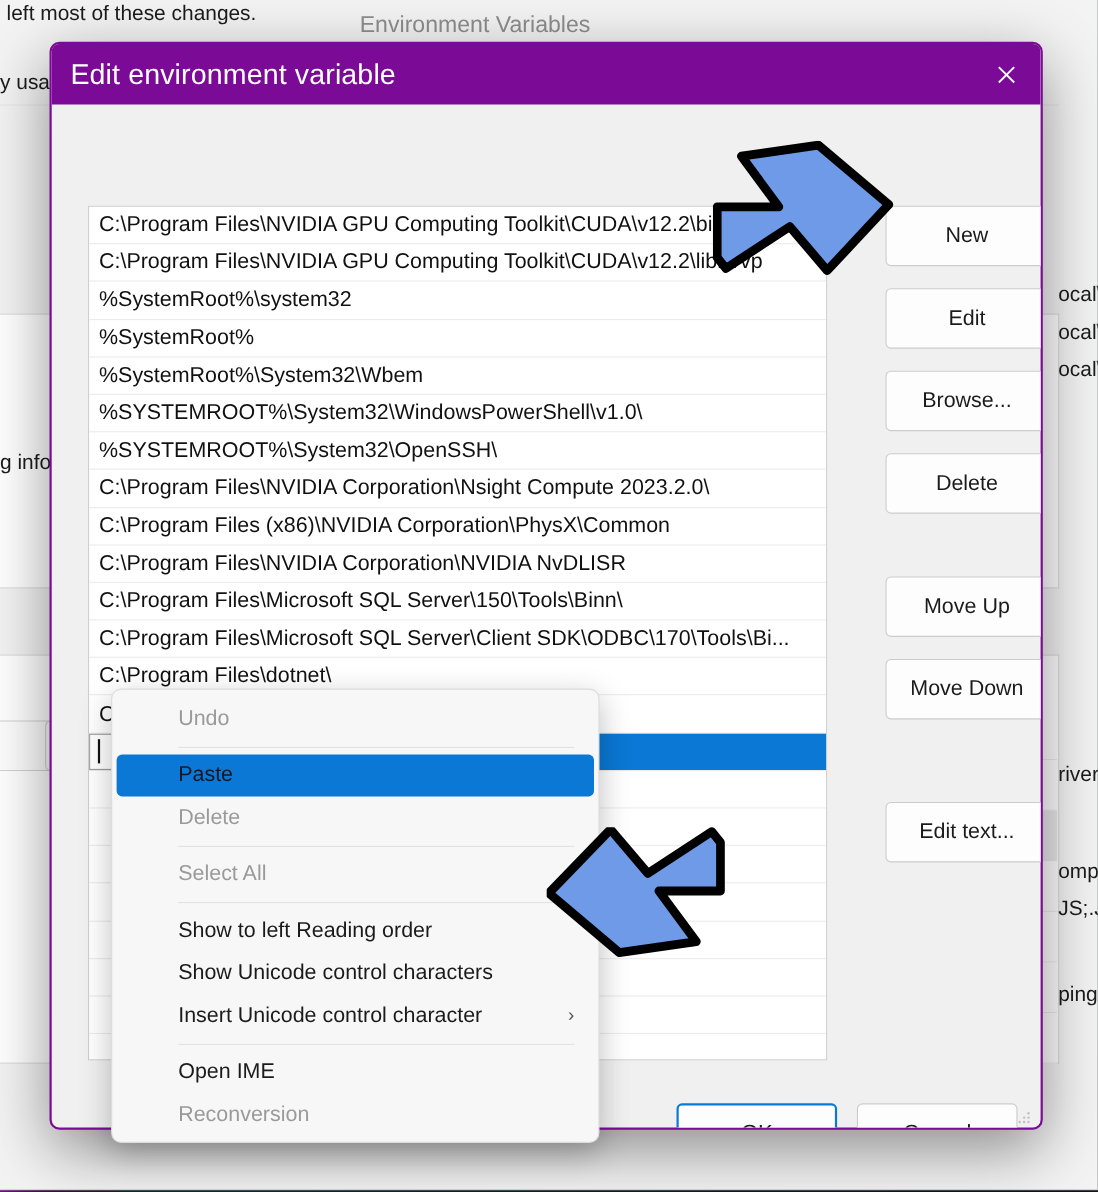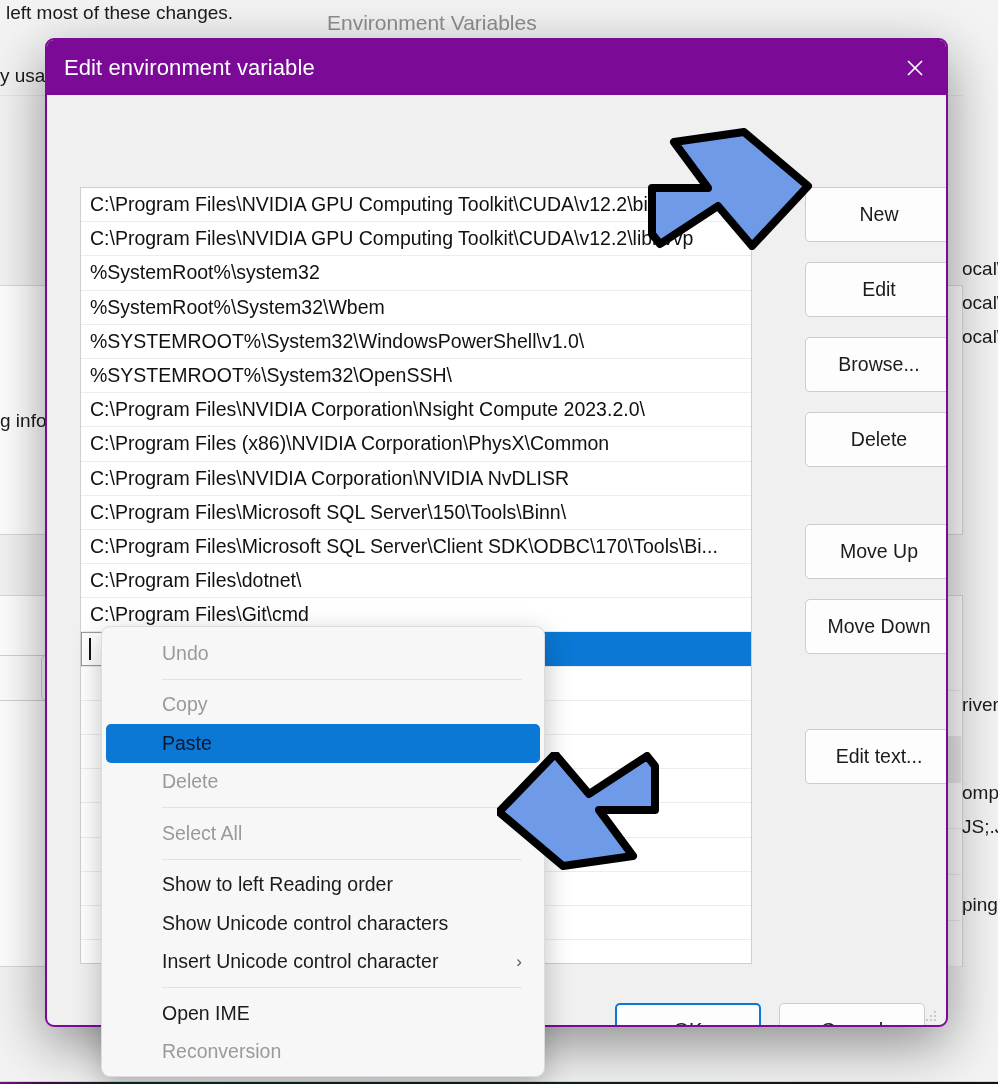--- a/index.html
+++ b/index.html
@@ -70,21 +70,21 @@
     border-radius: 9px;
     box-shadow: 0 18px 56px rgba(0,0,0,.42);
     overflow: hidden;
   }
   .dialog-titlebar {
     position: relative;
     height: 55px; background: #7b0a96;
     display: flex; align-items: center;
   }
   .dialog-title {
-    margin-left: 17px; color: #ffffff; font-size: 22px; letter-spacing: .1px;
+    margin-left: 17px; color: #ffffff; font-size: 26px; letter-spacing: .1px;
   }
   .dialog-close {
     position: absolute; right: 0; top: 0; width: 62px; height: 55px;
     display: flex; align-items: center; justify-content: center;
     cursor: pointer;
   }
   .dialog-close svg { display:block; }
 
   .dialog-body { position: relative; width: 100%; height: 934px; }
 
@@ -243,20 +243,21 @@
         </svg>
       </div>
     </div>
 
     <div class="dialog-body">
 
       <div class="path-list" id="path-list">
           <div class="path-row">C:\Program Files\NVIDIA GPU Computing Toolkit\CUDA\v12.2\bin</div>
           <div class="path-row">C:\Program Files\NVIDIA GPU Computing Toolkit\CUDA\v12.2\libnvvp</div>
           <div class="path-row">%SystemRoot%\system32</div>
+          <div class="path-row">%SystemRoot%</div>
           <div class="path-row">%SystemRoot%\System32\Wbem</div>
           <div class="path-row">%SYSTEMROOT%\System32\WindowsPowerShell\v1.0\</div>
           <div class="path-row">%SYSTEMROOT%\System32\OpenSSH\</div>
           <div class="path-row">C:\Program Files\NVIDIA Corporation\Nsight Compute 2023.2.0\</div>
           <div class="path-row">C:\Program Files (x86)\NVIDIA Corporation\PhysX\Common</div>
           <div class="path-row">C:\Program Files\NVIDIA Corporation\NVIDIA NvDLISR</div>
           <div class="path-row">C:\Program Files\Microsoft SQL Server\150\Tools\Binn\</div>
           <div class="path-row">C:\Program Files\Microsoft SQL Server\Client SDK\ODBC\170\Tools\Bi...</div>
           <div class="path-row">C:\Program Files\dotnet\</div>
           <div class="path-row">C:\Program Files\Git\cmd</div>
@@ -307,23 +308,20 @@
       </svg>
 
     </div>
   </div>
 
   <div class="ctx-menu" id="ctx-menu">
       <div class="ctx-item disabled">
         <span>Undo</span>
       </div>
       <div class="ctx-sep"></div>
-      <div class="ctx-item disabled">
-        <span>Copy</span>
-      </div>
       <div class="ctx-item highlight">
         <span>Paste</span>
       </div>
       <div class="ctx-item disabled">
         <span>Delete</span>
       </div>
       <div class="ctx-sep"></div>
       <div class="ctx-item disabled">
         <span>Select All</span>
       </div>

